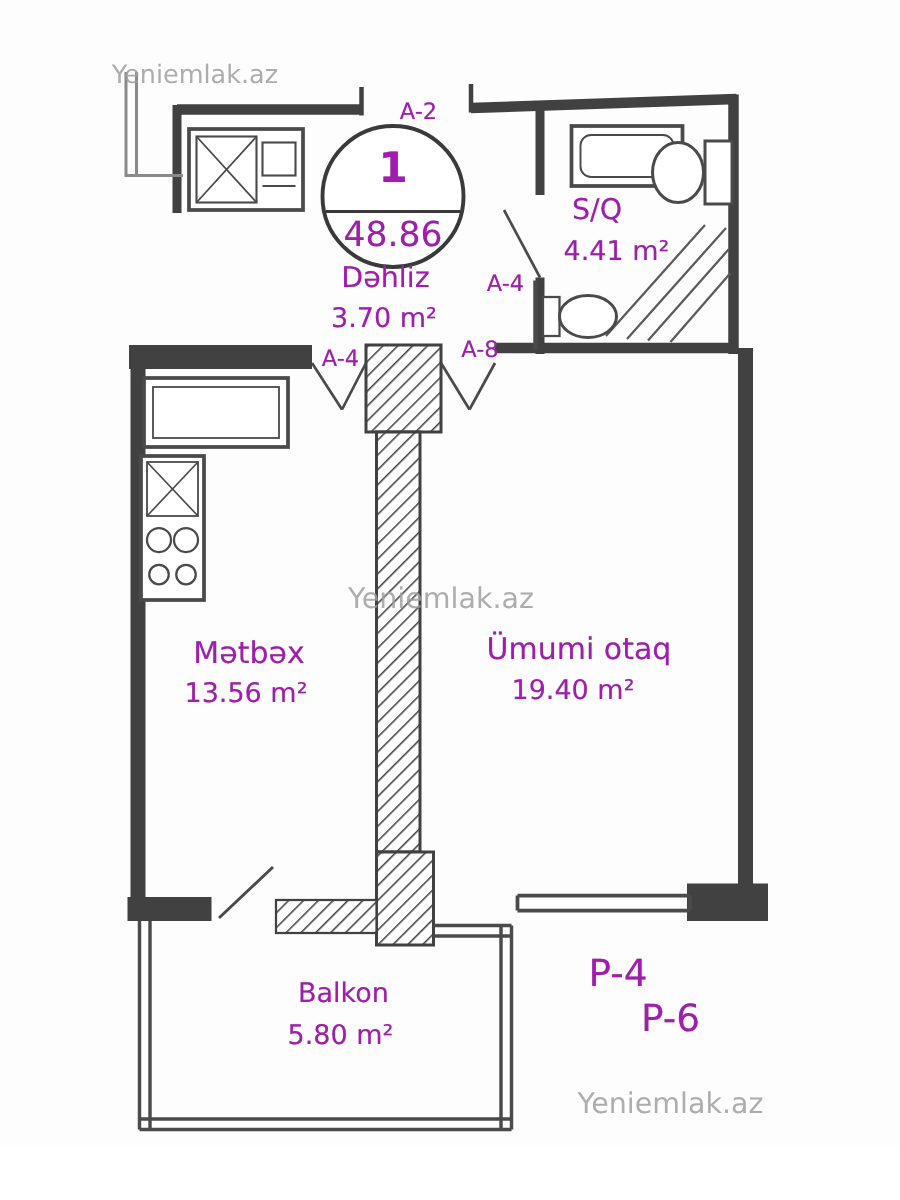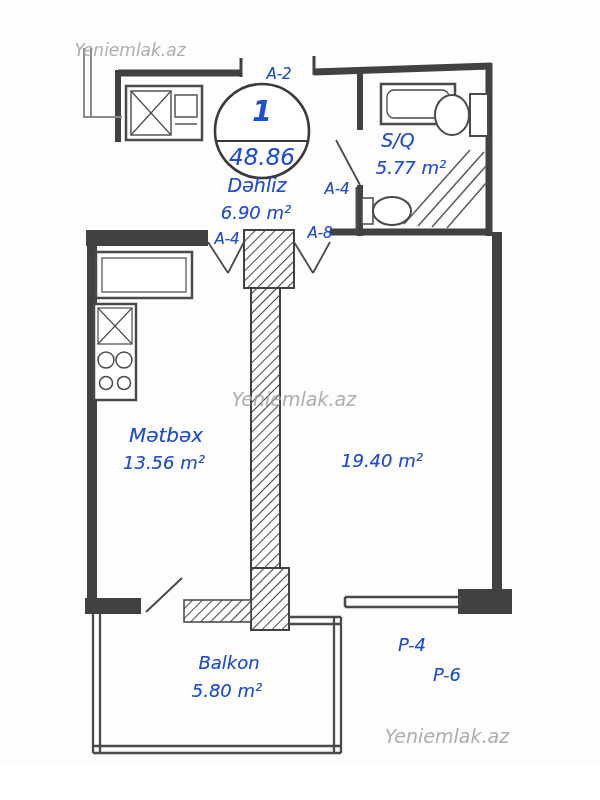--- a/index.html
+++ b/index.html
@@ -1,30 +1,29 @@
 <!DOCTYPE html>
 <html><head>
 <meta charset="utf-8">
 <style>
   html,body{margin:0;padding:0;background:#ffffff;}
   .stage{
     position:relative;width:600px;height:764px;background:#fdfdfd;overflow:hidden;
     font-family:"DejaVu Sans", sans-serif;
-    font-style:italic;
   }
   .plan-svg{position:absolute;left:0;top:0;}
   .label{
     position:absolute;transform:translateX(-50%);white-space:nowrap;
-    color:#1d4ed8;text-shadow:0 0 0.6px rgba(61,61,61,0.45);
+    color:#a21caf;text-shadow:0 0 0.6px rgba(61,61,61,0.45);
     font-family:"DejaVu Sans", sans-serif;
   }
   .room-name{font-size:20px;}
   .room-area{font-size:18px;}
   .door-label{font-size:15px;}
-  .panel-label{font-size:18px;}
+  .panel-label{font-size:25px;}
   .stamp-unit{font-size:28px;font-weight:700;}
   .stamp-area{font-size:23px;}
   .watermark{color:#a0a0a0;text-shadow:none;opacity:.85;}
   .wm-small{font-size:17px;}
   .wm-big{font-size:19px;}
 </style>
 </head>
 <body>
 
 <div class="stage">
@@ -169,34 +168,35 @@
   </svg>
 
   <div class="label watermark wm-small" style="left:130px;top:40px;">Yeniemlak.az</div>
 
   <div class="label door-label" style="left:279px;top:65px;">A-2</div>
 
   <div class="label stamp-unit" style="left:262px;top:95px;">1</div>
   <div class="label stamp-area" style="left:262px;top:144px;">48.86</div>
 
   <div class="label room-name" style="left:398px;top:129px;font-size:19px;">S/Q</div>
-  <div class="label room-area" style="left:411px;top:157px;">5.77 m²</div>
+  <div class="label room-area" style="left:411px;top:157px;">4.41 m²</div>
 
   <div class="label room-name" style="left:257px;top:174px;font-size:19px;">Dəhliz</div>
-  <div class="label room-area" style="left:256px;top:202px;">6.90 m²</div>
+  <div class="label room-area" style="left:256px;top:202px;">3.70 m²</div>
 
   <div class="label door-label" style="left:337px;top:180px;">A-4</div>
   <div class="label door-label" style="left:227px;top:230px;">A-4</div>
   <div class="label door-label" style="left:320px;top:224px;">A-8</div>
 
   <div class="label watermark wm-big" style="left:294px;top:388px;">Yeniemlak.az</div>
 
   <div class="label room-name" style="left:166px;top:423px;">Mətbəx</div>
   <div class="label room-area" style="left:164px;top:452px;">13.56 m²</div>
 
+  <div class="label room-name" style="left:386px;top:420px;">Ümumi otaq</div>
   <div class="label room-area" style="left:382px;top:450px;text-align:center;">19.40 m²</div>
 
   <div class="label panel-label" style="left:412px;top:634px;">P-4</div>
   <div class="label panel-label" style="left:414px;top:664px;margin-left:33px;">P-6</div>
 
   <div class="label room-name" style="left:229px;top:652px;font-size:18px;">Balkon</div>
   <div class="label room-area" style="left:227px;top:680px;">5.80 m²</div>
 
   <div class="label watermark wm-big" style="left:447px;top:725px;">Yeniemlak.az</div>
 

